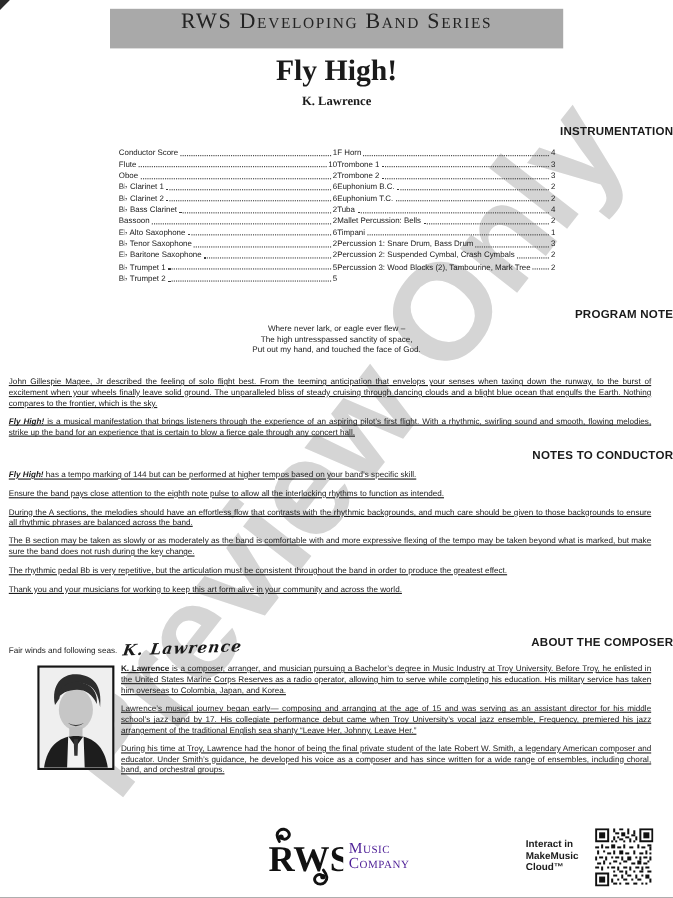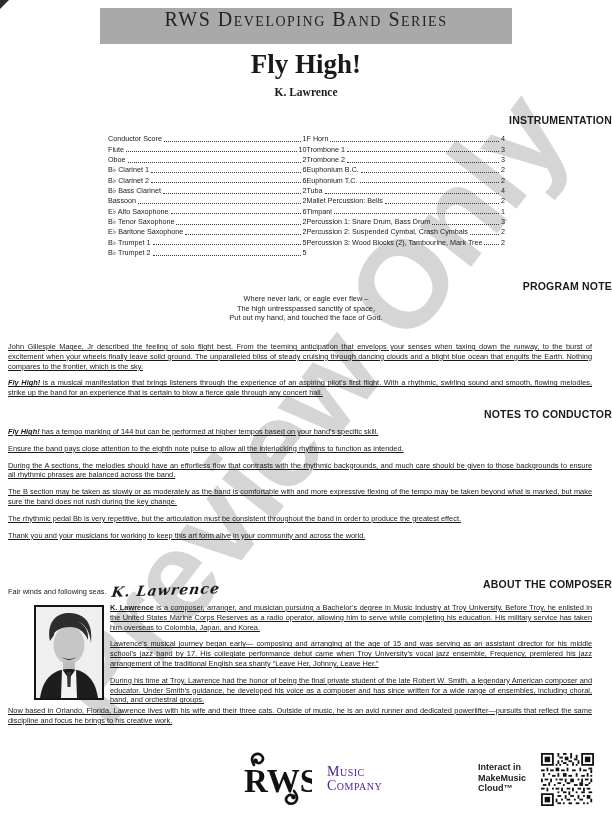--- a/index.html
+++ b/index.html
@@ -36,21 +36,21 @@
   .lead-bi{font-weight:bold;font-style:italic;}
   .lead-b{font-weight:bold;}
   .closing{display:flex;align-items:center;gap:5px;font-size:7.4px;margin-top:45px;}
   .signature{font-family:"DejaVu Serif","Liberation Serif",serif;font-style:italic;font-weight:bold;
              font-size:14px;transform:skewX(-10deg) rotate(-2deg);letter-spacing:1px;margin-top:-3px;}
   
   .photo{left:34px;top:605px;width:66px;height:91px;border:2px solid #151515;background:#f4f4f4;}
   .ac-col{left:110px;top:603px;right:8px;}
   .ac-last{left:8px;top:706px;right:8px;}
   
-  .logo{left:238px;top:750px;height:58px;display:flex;align-items:center;gap:15px;}
+  .logo{left:238px;top:750px;height:58px;display:flex;align-items:center;gap:5px;}
   .logo-textcol{font-family:"Liberation Serif","DejaVu Serif",serif;font-variant:small-caps;
                 font-size:14px;line-height:14px;color:#4c1d95;letter-spacing:.5px;}
   .interact{left:478px;top:762px;font-weight:bold;font-size:9px;line-height:10.5px;}
   .qr{left:541px;top:753px;width:53px;height:53px;}
 </style>
 </head>
 <body>
 
 <div class="page">
   <div class="corner"></div>
@@ -229,23 +229,20 @@
         <path d="M4 91 C7 70 19 62 33 62 C47 62 59 70 62 91 Z" fill="#1d1d1d"></path>
         <path d="M26 62 L33 72 L40 62 L41 91 L25 91 Z" fill="#f2f2f2"></path>
         <path d="M31 65 L35 65 L34.5 80 L31.5 80 Z" fill="#333333"></path>
       </svg>
     </div>
 
     <div class="abs bt-block ac-col">
       <p class="bt"><span class="lead-b">K. Lawrence</span><span> is a composer, arranger, and musician pursuing a Bachelor’s degree in Music Industry at Troy University. Before Troy, he enlisted in the United States Marine Corps Reserves as a radio operator, allowing him to serve while completing his education. His military service has taken him overseas to Colombia, Japan, and Korea.</span></p>
       <p class="bt">Lawrence’s musical journey began early— composing and arranging at the age of 15 and was serving as an assistant director for his middle school’s jazz band by 17. His collegiate performance debut came when Troy University’s vocal jazz ensemble, Frequency, premiered his jazz arrangement of the traditional English sea shanty “Leave Her, Johnny, Leave Her.”</p>
       <p class="bt">During his time at Troy, Lawrence had the honor of being the final private student of the late Robert W. Smith, a legendary American composer and educator. Under Smith’s guidance, he developed his voice as a composer and has since written for a wide range of ensembles, including choral, band, and orchestral groups.</p>
-    </div>
-    <div class="abs bt-block ac-last">
-      <p class="bt">Now based in Orlando, Florida, Lawrence lives with his wife and their three cats. Outside of music, he is an avid runner and dedicated powerlifter—pursuits that reflect the same discipline and focus he brings to his creative work.</p>
     </div>
 
     <div class="abs logo">
       <svg width="74" height="56" viewBox="0 0 74 56" xmlns="http://www.w3.org/2000/svg">
         <path d="M16 14 C10 4 20 0 24 5 C27 9 22 14 18 11" fill="none" stroke="#111" stroke-width="2.6" stroke-linecap="round"></path>
         <circle cx="17.5" cy="10" r="2.4" fill="#111"></circle>
         <path d="M56 40 C64 50 54 56 49 51 C46 47 51 42 55 45" fill="none" stroke="#111" stroke-width="2.6" stroke-linecap="round"></path>
         <circle cx="55.5" cy="46" r="2.4" fill="#111"></circle>
         <text x="6" y="41" font-family="Liberation Serif, DejaVu Serif, serif" font-weight="bold" font-size="33" fill="#111">RWS</text>
       </svg>

